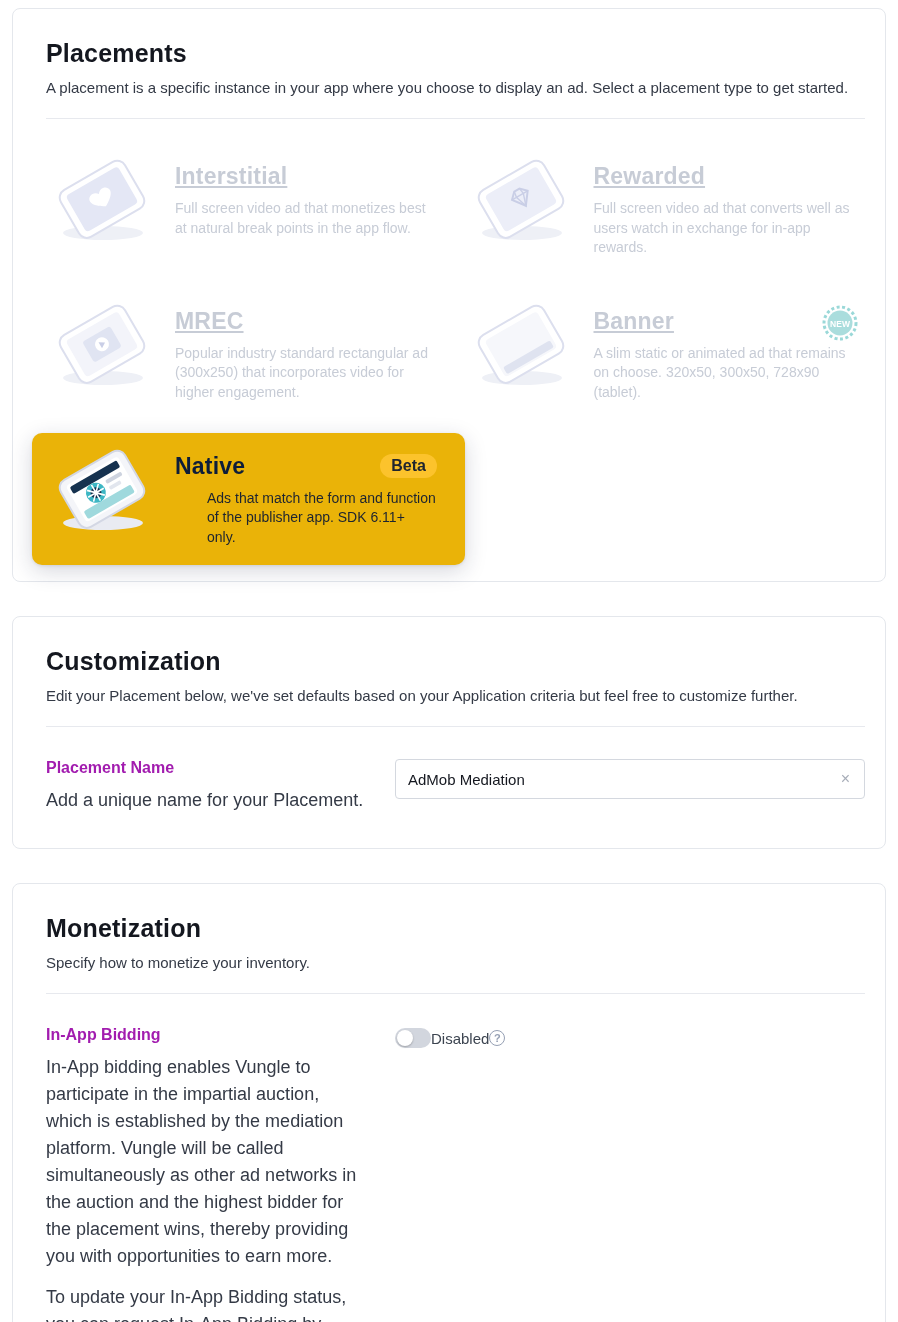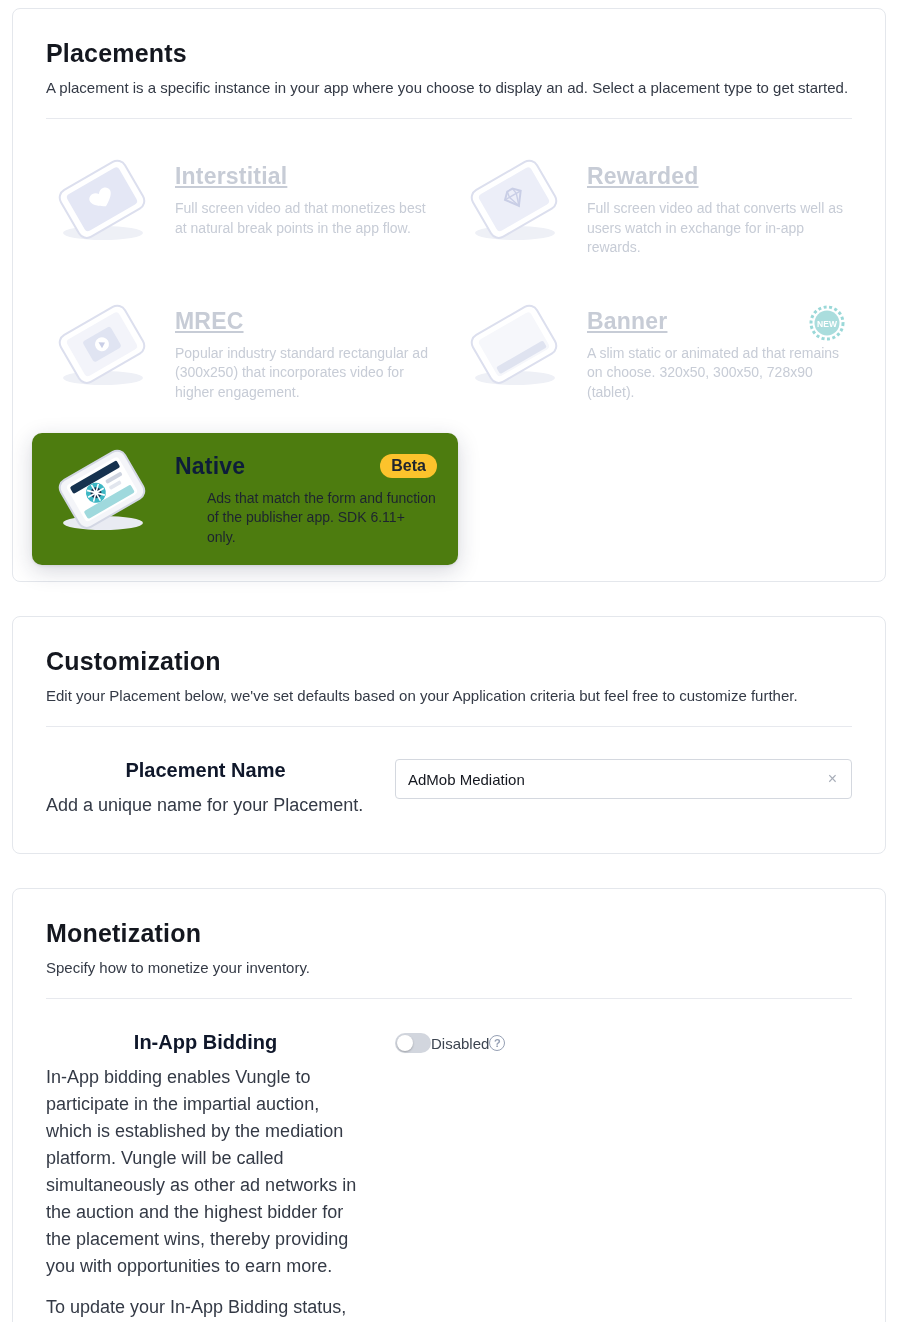--- a/index.html
+++ b/index.html
@@ -8,21 +8,21 @@
     background:#ffffff;
     width:898px;
     color:#14171f;
   }
   .page { padding:8px 12px 24px 12px; }
 
   .card {
     background:#fff;
     border:1px solid #e4e7ec;
     border-radius:8px;
-    padding:30px 33px 34px 33px;
+    padding:30px 20px 34px 33px;
   }
   .card + .card { margin-top:34px; }
 
   .card h1 {
     font-size:25px;
     font-weight:bold;
     color:#14171f;
     letter-spacing:.2px;
   }
   .subtitle {
@@ -60,21 +60,21 @@
   }
   .pdesc {
     margin-top:9px;
     font-size:14px;
     line-height:1.4;
   }
   .ptype.disabled .ptitle { color:#c7ccd6;text-decoration:underline; }
   .ptype.disabled .pdesc  { color:#c7ccd6; }
 
   .ptype.selected {
-    background:#4d7c0f;
+    background:#eab308;
     border-radius:10px;
     box-shadow:0 6px 22px rgba(25,35,65,.18), 0 1px 3px rgba(25,35,65,.10);
     padding:16px 18px 18px 14px;
     margin:-16px -18px -18px -14px;
   }
   .ptype.selected .ptitle { color:#0d1d3a; }
   .ptype.selected .pdesc  { color:#1d2430;margin-left:32px; }
   .ptitle-row {
     display:flex;
     align-items:center;
@@ -97,21 +97,21 @@
     height:38px;
   }
 
   
   .field-row {
     margin-top:32px;
     display:flex;
     align-items:flex-start;
   }
   .field-left { width:349px; flex:0 0 349px; padding-right:30px; }
-  .field-label { font-size:20px; font-weight:bold; color:#0f172a;text-align:center; }
+  .field-label { font-size:16px; font-weight:bold; color:#a21caf; }
   .field-help  { margin-top:10px; font-size:18px; color:#343a46; line-height:1.5; }
   .field-help p + p { margin-top:14px; }
   .email-link { color:#b91c1c; text-decoration:none; }
 
   .field-right { flex:1; }
   .text-input-wrap {
     display:flex;
     align-items:center;
     border:1px solid #d4d8df;
     border-radius:4px;

